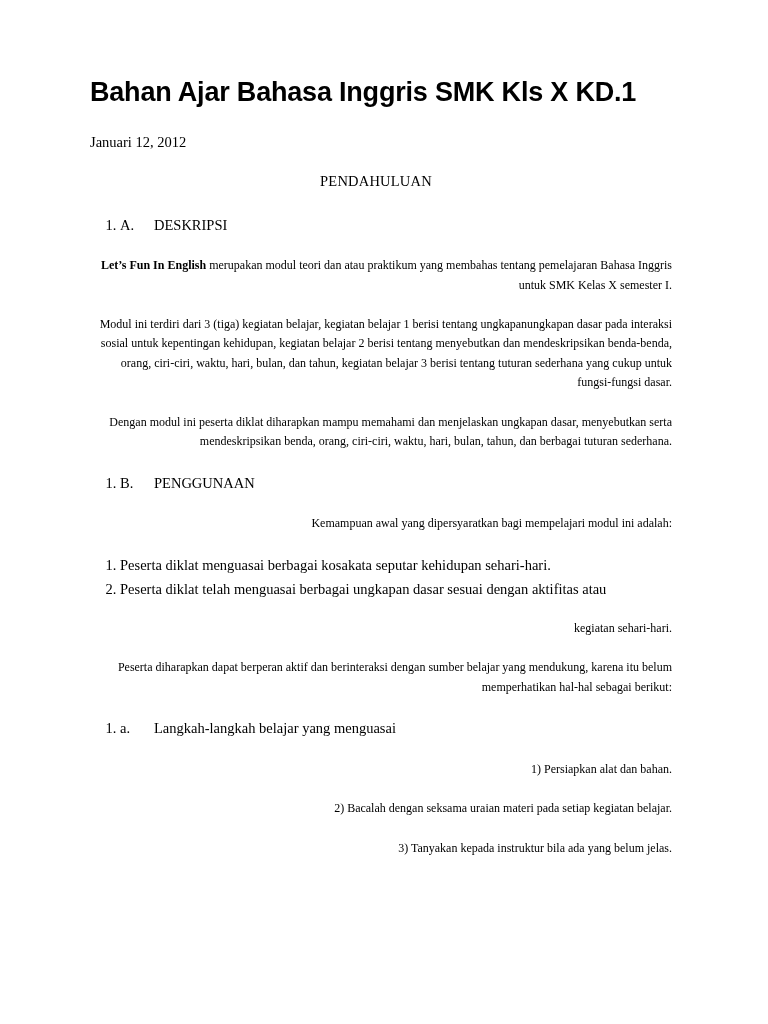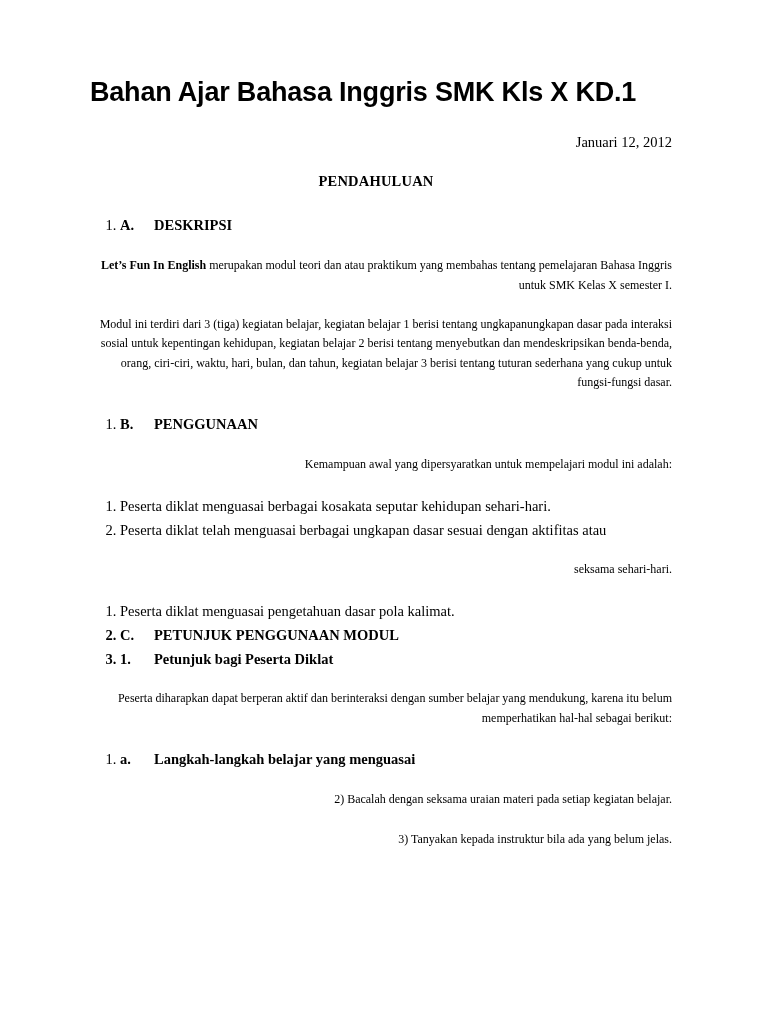--- a/index.html
+++ b/index.html
@@ -25,44 +25,43 @@
     font-family: "Liberation Sans", sans-serif;
     font-size: 27px;
     font-weight: bold;
     letter-spacing: -0.2px;
     margin: 0 0 26px 0;
     line-height: 1.1;
   }
   .doc-date {
     font-size: 14.5px;
     margin: 0 0 22px 0;
-    text-align: right;
   }
   .centered-heading {
     text-align: center;
-    font-weight: bold;
+    font-weight: normal;
     font-size: 14.5px;
     margin: 0 0 24px 0;
     padding-right: 10px;
     letter-spacing: 0.2px;
   }
   ol.num-list {
     margin: 0 0 20px 0;
     padding-left: 30px;
   }
   ol.num-list > li {
     font-size: 14.5px;
     line-height: 1.55;
     margin-bottom: 2px;
   }
   ol.num-list > li::marker {
     font-weight: normal;
   }
   .lettered {
-    font-weight: bold;
+    font-weight: normal;
   }
   .lettered .ltr {
     display: inline-block;
     min-width: 34px;
   }
   p.body-par {
     font-size: 12px;
     line-height: 1.62;
     margin: 0 0 20px 0;
     text-align: right;
@@ -96,50 +95,43 @@
       <span class="ltr">A.</span><span>DESKRIPSI</span>
     </li>
   </ol>
 
   <p class="body-par">
     <span class="bold">Let’s Fun In English</span><span> merupakan modul teori dan atau praktikum yang membahas tentang pemelajaran Bahasa Inggris untuk SMK Kelas X semester I.</span>
   </p>
 
   <p class="body-par">Modul ini terdiri dari 3 (tiga) kegiatan belajar, kegiatan belajar 1 berisi tentang ungkapanungkapan dasar pada interaksi sosial untuk kepentingan kehidupan, kegiatan belajar 2 berisi tentang menyebutkan dan mendeskripsikan benda-benda, orang, ciri-ciri, waktu, hari, bulan, dan tahun, kegiatan belajar 3 berisi tentang tuturan sederhana yang cukup untuk fungsi-fungsi dasar.</p>
 
+  <p class="body-par">Dengan modul ini peserta diklat diharapkan mampu memahami dan menjelaskan ungkapan dasar, menyebutkan serta mendeskripsikan benda, orang, ciri-ciri, waktu, hari, bulan, tahun, dan berbagai tuturan sederhana.</p>
 
   <ol class="num-list">
     <li class="lettered">
       <span class="ltr">B.</span><span>PENGGUNAAN</span>
     </li>
   </ol>
 
-  <p class="body-par">Kemampuan awal yang dipersyaratkan untuk mempelajari modul ini adalah:</p>
+  <p class="body-par">Kemampuan awal yang dipersyaratkan bagi mempelajari modul ini adalah:</p>
 
   <ol class="sub-list">
     <li>Peserta diklat menguasai berbagai kosakata seputar kehidupan sehari-hari.</li>
     <li>Peserta diklat telah menguasai berbagai ungkapan dasar sesuai dengan aktifitas atau</li>
   </ol>
 
-  <p class="body-par">seksama sehari-hari.</p>
+  <p class="body-par">kegiatan sehari-hari.</p>
 
-  <ol class="sub-list">
-    <li>Peserta diklat menguasai pengetahuan dasar pola kalimat.</li>
-    <li class="lettered">
-      <span class="ltr">C.</span><span>PETUNJUK PENGGUNAAN MODUL</span>
-    </li>
-    <li class="lettered">
-      <span class="ltr">1.</span><span>Petunjuk bagi Peserta Diklat</span>
-    </li>
-  </ol>
 
   <p class="body-par">Peserta diharapkan dapat berperan aktif dan berinteraksi dengan sumber belajar yang mendukung, karena itu belum memperhatikan hal-hal sebagai berikut:</p>
 
   <ol class="num-list">
     <li class="lettered">
       <span class="ltr">a.</span><span>Langkah-langkah belajar yang menguasai</span>
     </li>
   </ol>
 
+  <p class="body-par">1) Persiapkan alat dan bahan.</p>
   <p class="body-par">2) Bacalah dengan seksama uraian materi pada setiap kegiatan belajar.</p>
   <p class="body-par">3) Tanyakan kepada instruktur bila ada yang belum jelas.</p>
 
 </div>
 
 </body></html>

